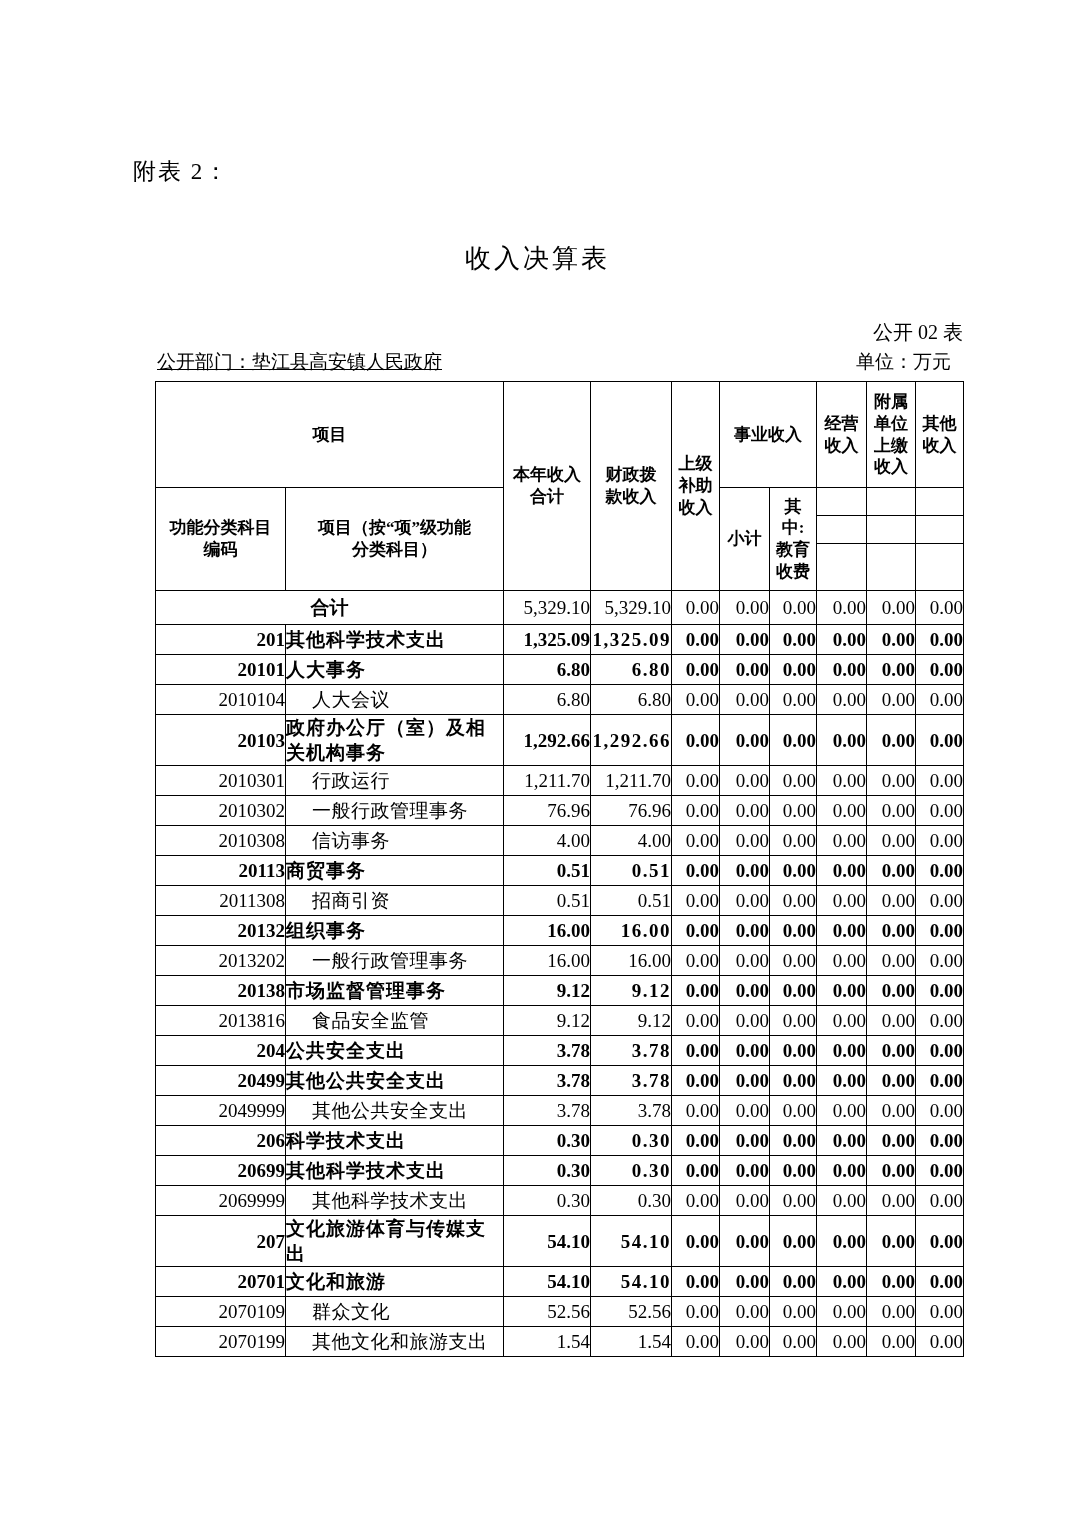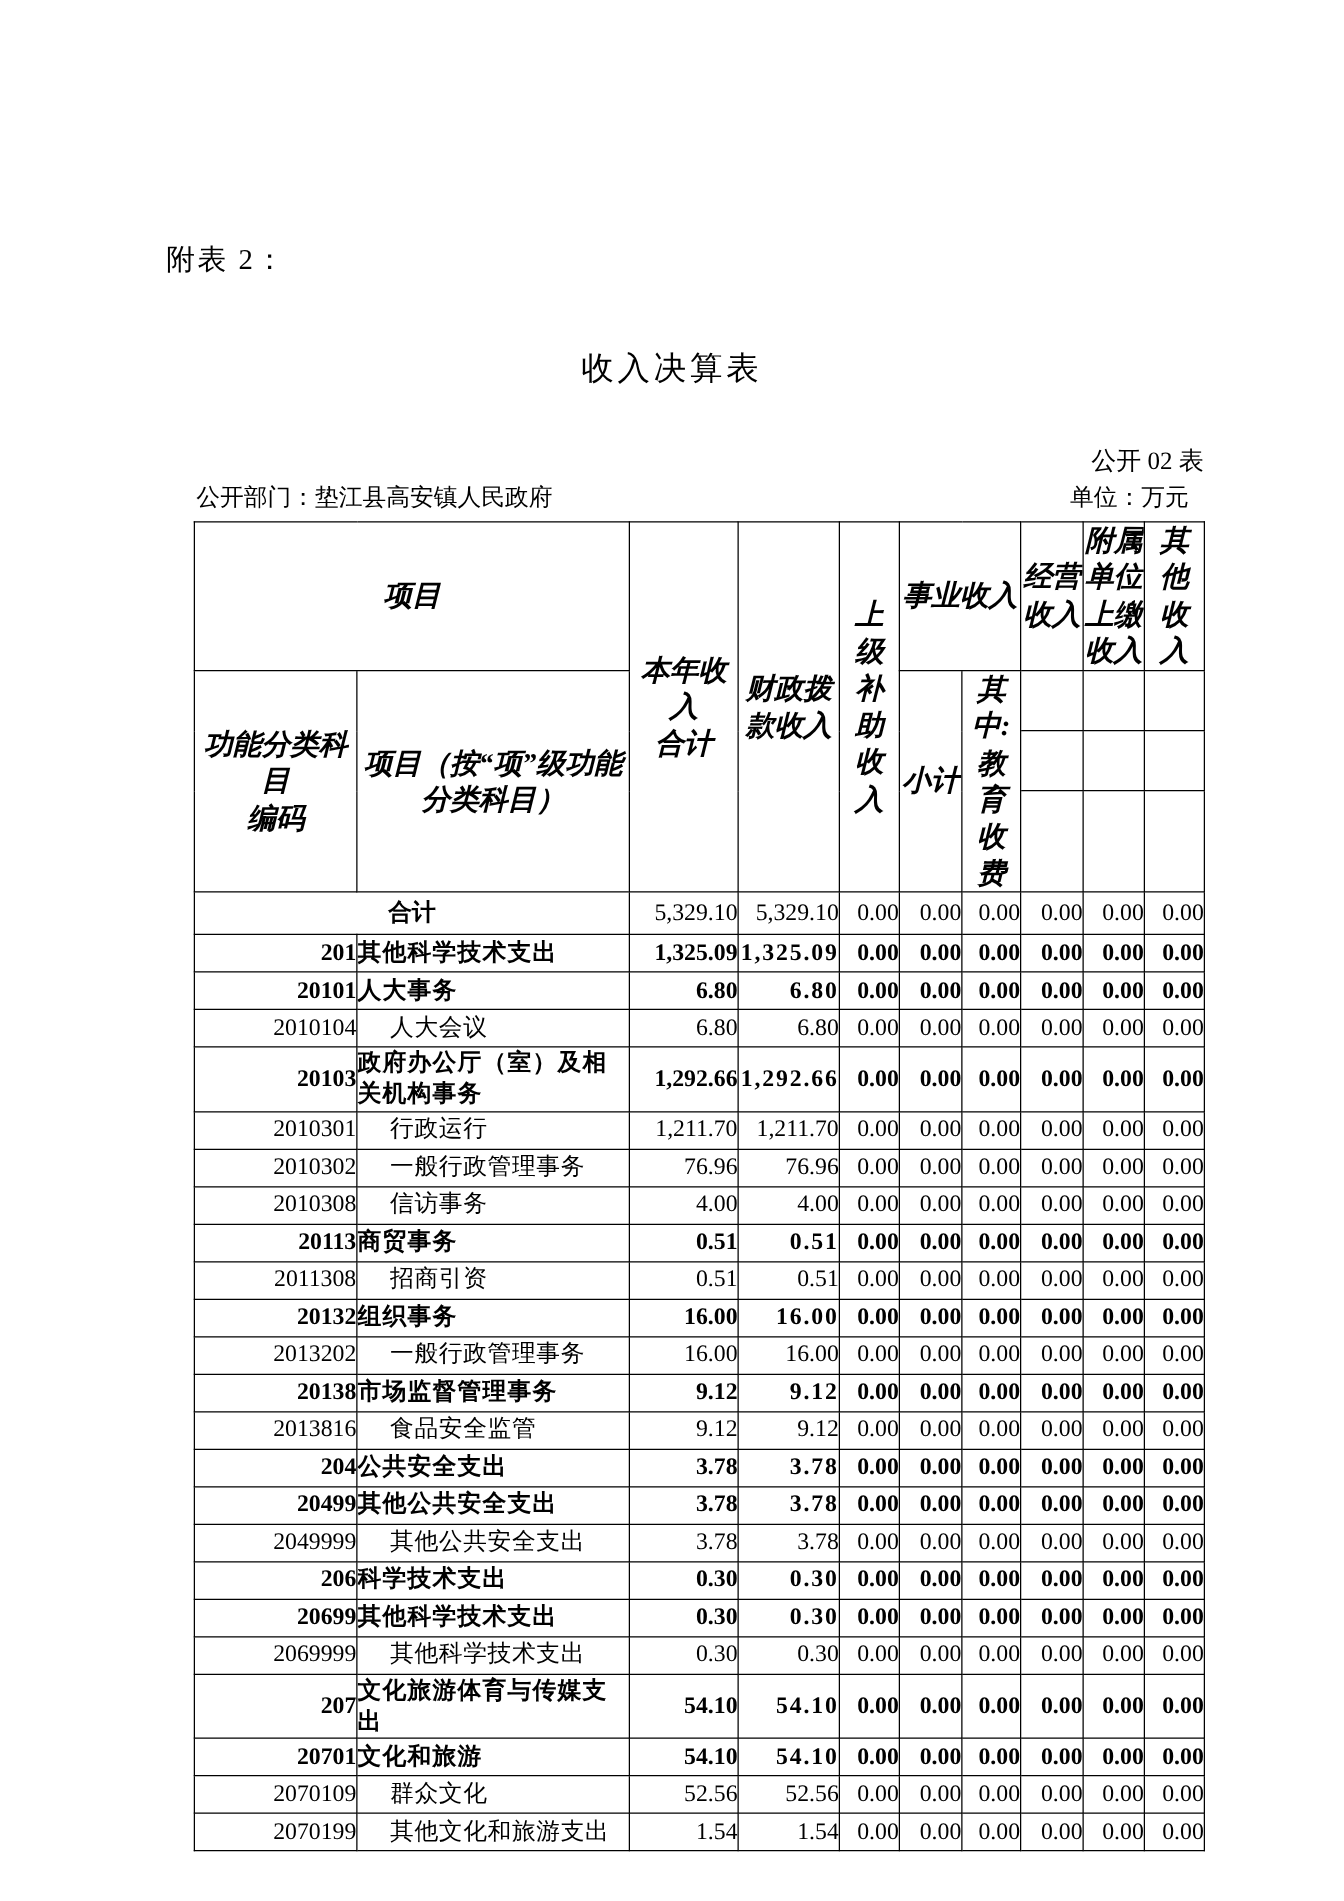--- a/index.html
+++ b/index.html
@@ -4,62 +4,62 @@
 <style>
   * { box-sizing: border-box; }
   html, body { margin: 0; padding: 0; }
   body {
     width: 1075px; height: 1521px;
     background: #ffffff;
     color: #000000;
     font-family: "Liberation Serif", "DejaVu Serif", serif;
     position: relative;
   }
-  .page { position: absolute; inset: 0; margin-top: 36px; }
+  .page { position: absolute; inset: 0; }
 
   .appendix-label {
     position: absolute; left: 133px; top: 156px;
     font-size: 23px; letter-spacing: 2px;
   }
   .doc-title {
     position: absolute; left: 0; top: 241px; width: 100%;
     text-align: center; font-size: 26px; letter-spacing: 3px;
   }
   .table-code {
     position: absolute; right: 112px; top: 319px;
     font-size: 20px;
   }
   .dept-label {
     position: absolute; left: 157px; top: 349px;
     font-size: 19px;
+    text-decoration: underline;
   }
   .unit-label {
     position: absolute; right: 124px; top: 349px;
     font-size: 19px;
   }
 
   .table-wrap { position: absolute; left: 155px; top: 381px; }
   table.fin {
     border-collapse: collapse;
     table-layout: fixed;
     width: 808px;
   }
   table.fin th, table.fin td {
     border: 1px solid #000;
     vertical-align: middle;
     overflow: hidden;
   }
   table.fin th {
     font-weight: bold;
-    font-size: 23px;
+    font-size: 17px;
     line-height: 1.28;
     white-space: pre-line;
     text-align: center;
     padding: 0 1px;
-    font-style: italic;
   }
   tr.hr1 { height: 106px; }
   tr.hr2 { height: 28px; }
   tr.hr3 { height: 28px; }
   tr.hr4 { height: 47px; }
 
   table.fin td {
     font-size: 19px;
     line-height: 1.32;
     height: 30px;

